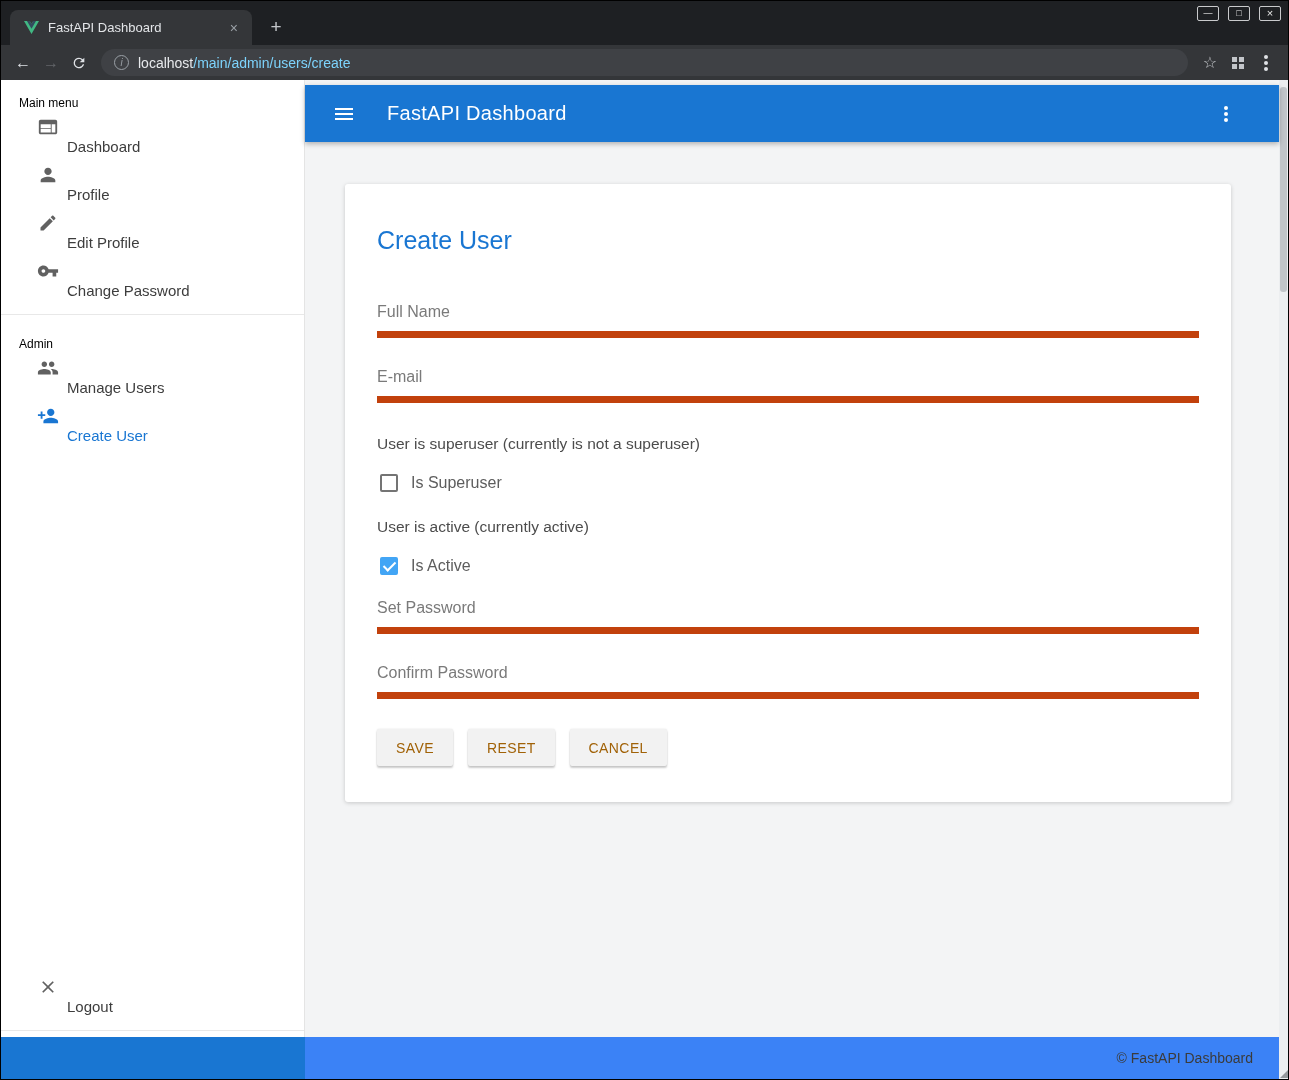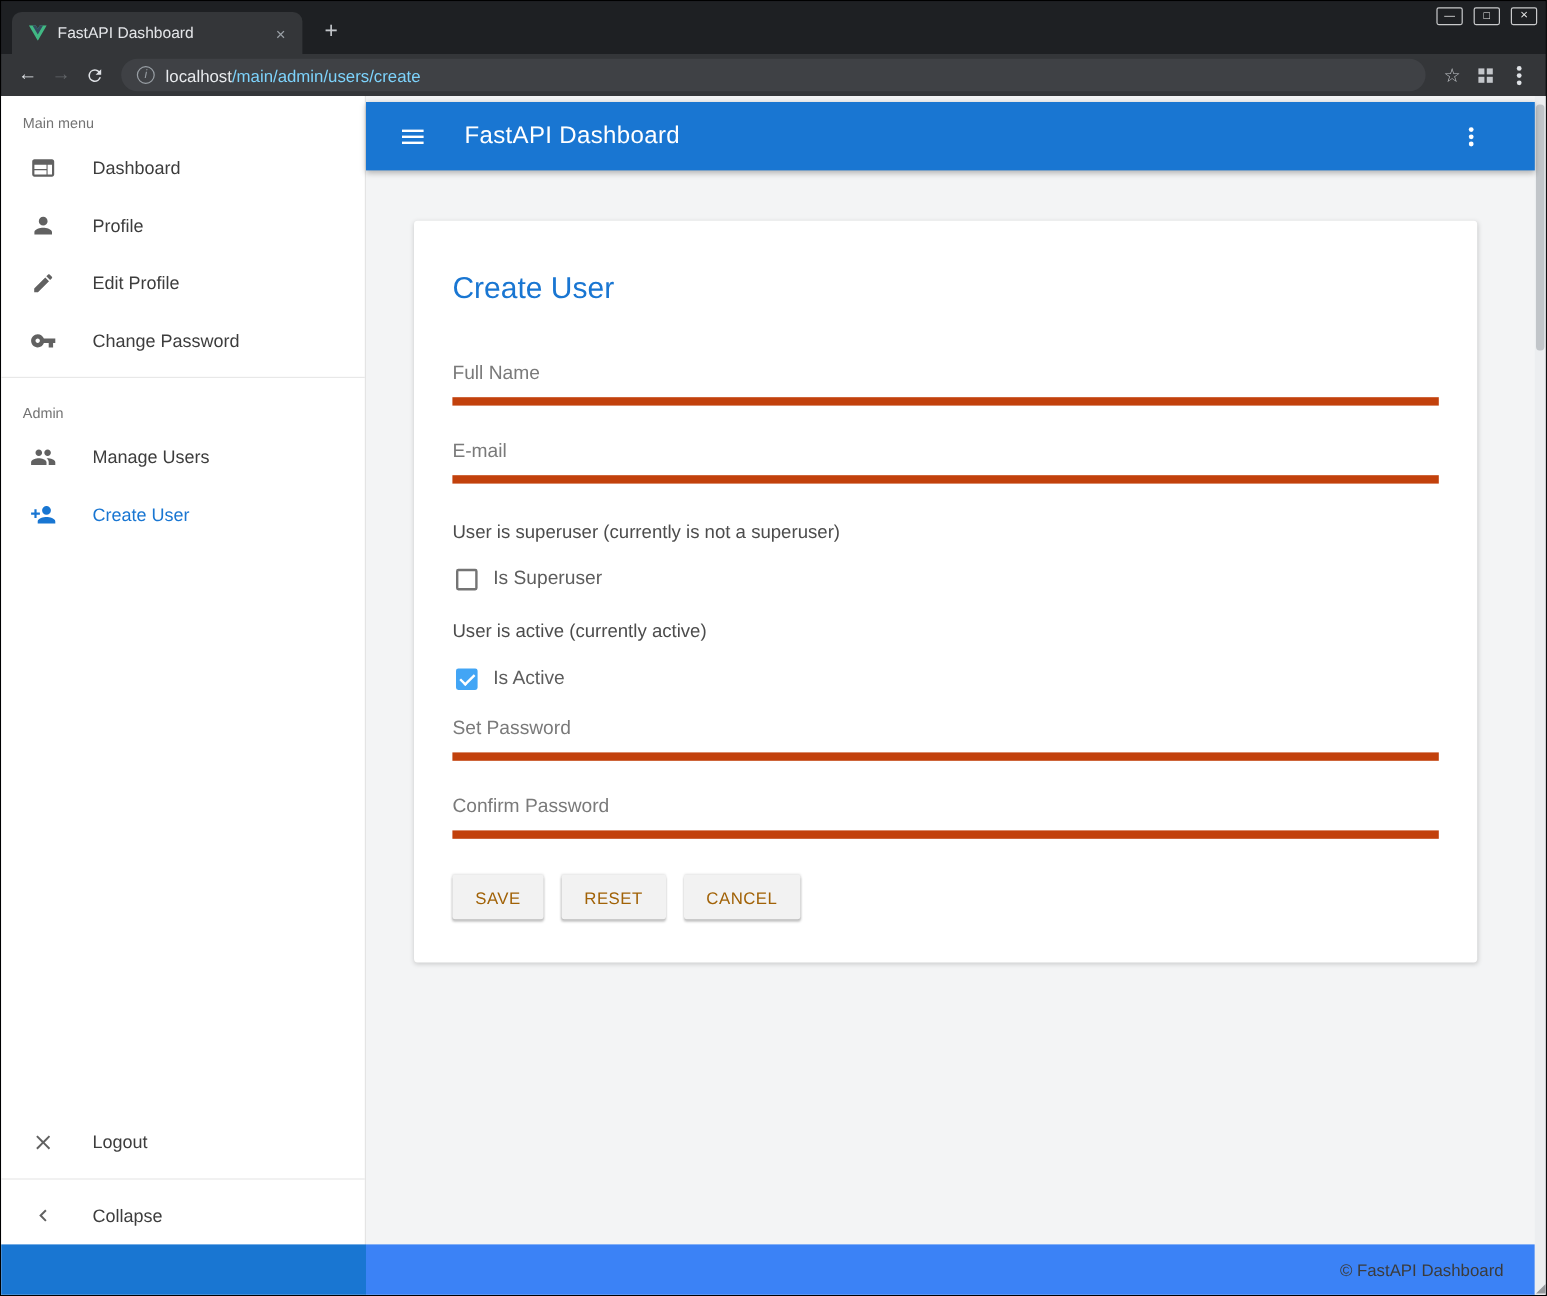--- a/index.html
+++ b/index.html
@@ -74,22 +74,22 @@
   .grid-icon-wrap { width:28px; height:28px; display:flex; align-items:center; justify-content:center; color:#c3c6ca; cursor:pointer; }
   .grid-icon { width:5px; height:5px; background:currentColor; box-shadow:7px 0 0 currentColor, 0 7px 0 currentColor, 7px 7px 0 currentColor; margin:-7px 0 0 -7px; }
   .dots-v { width:4px; height:4px; border-radius:50%; background:currentColor; box-shadow:0 -6px 0 currentColor, 0 6px 0 currentColor; }
   .toolbar .kebab { color:#dfe2e6; }
 
   
   .page { flex:1; display:flex; background:#f3f4f5; min-height:0; }
 
   
   .sidebar { width:304px; flex:0 0 auto; background:#fff; border-right:1px solid #e4e4e4; display:flex; flex-direction:column; }
-  .side-section-label { padding:16px 0 6px 18px; font-size:12px; color:#737373; }
-  .side-item { height:48px; display:flex; align-items:center; padding-left:24px; cursor:pointer; color:#616161; }
+  .side-section-label { padding:16px 0 6px 18px; font-size:12px; color:#000000; }
+  .side-item { height:48px; display:flex; padding-left:36px; cursor:pointer; color:#616161;flex-direction:column; }
   .side-icon { width:22px; height:22px; display:flex; align-items:center; justify-content:center; flex:0 0 auto; }
   .side-label { margin-left:30px; font-size:15px; color:#3d3d3d; }
   .side-item.active { color:#1976d2; }
   .side-item.active .side-label { color:#1976d2; }
   .side-divider { height:1px; background:#e8e8e8; margin:6px 0; flex:0 0 auto; }
   .side-spacer { flex:1; }
   .side-accent { height:42px; background:#1976d2; flex:0 0 auto; margin-right:-1px; }
 
   
   .main { flex:1; display:flex; flex-direction:column; min-width:0; background:#f3f4f5; }
@@ -281,28 +281,20 @@
         <span class="side-icon">
           <svg width="20" height="20" viewBox="0 0 24 24" fill="currentColor">
               <path d="M19 6.41 17.59 5 12 10.59 6.41 5 5 6.41 10.59 12 5 17.59 6.41 19 12 13.41 17.59 19 19 17.59 13.41 12z"></path>
             </svg>
         </span>
         <span class="side-label">Logout</span>
       </div>
 
       <div class="side-divider"></div>
 
-      <div class="side-item">
-        <span class="side-icon">
-          <svg width="20" height="20" viewBox="0 0 24 24" fill="currentColor">
-              <path d="M15.41 7.41 14 6l-6 6 6 6 1.41-1.41L10.83 12z"></path>
-            </svg>
-        </span>
-        <span class="side-label">Collapse</span>
-      </div>
 
       <div class="side-accent"></div>
     </aside>
 
     <div class="main">
       <header class="appbar">
         <span class="icon-btn">
             <span class="hamburger"></span>
           </span>
         <span class="appbar-title">FastAPI Dashboard</span>

